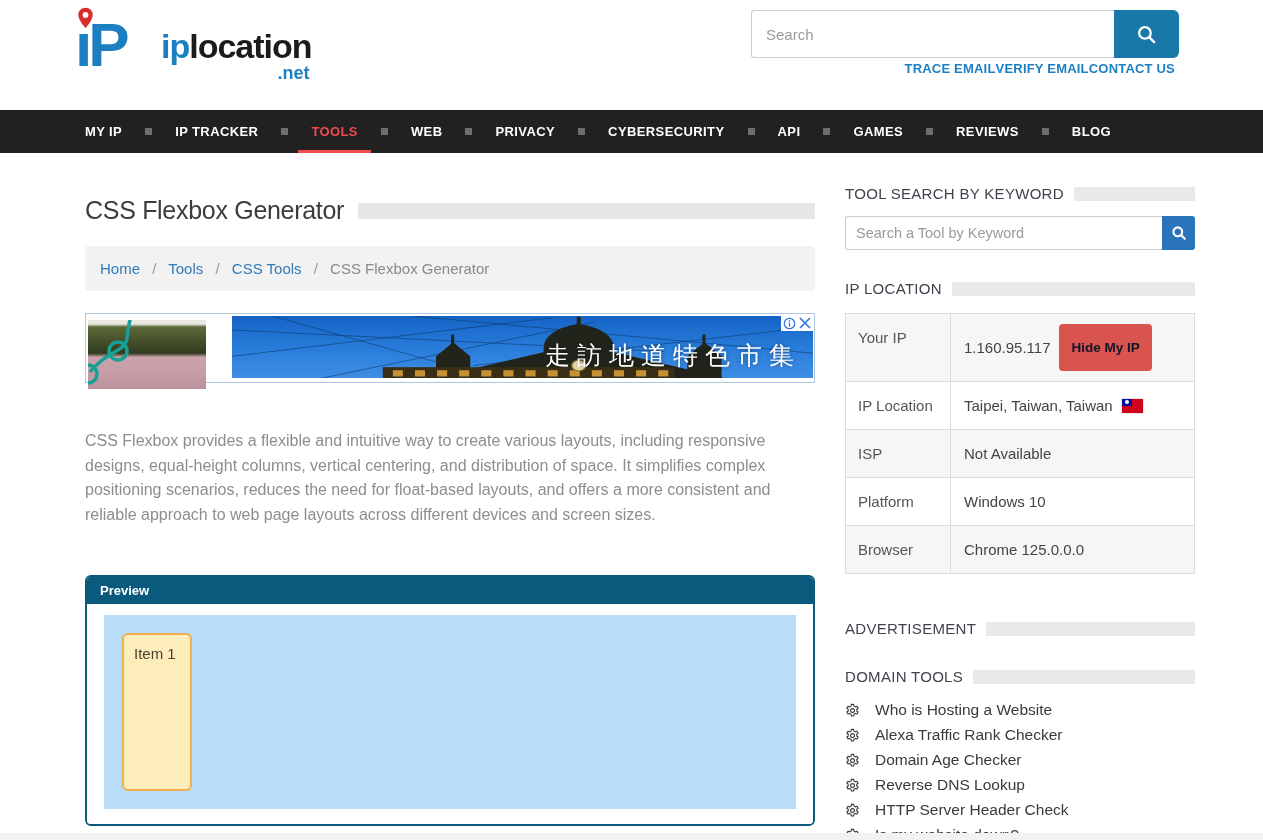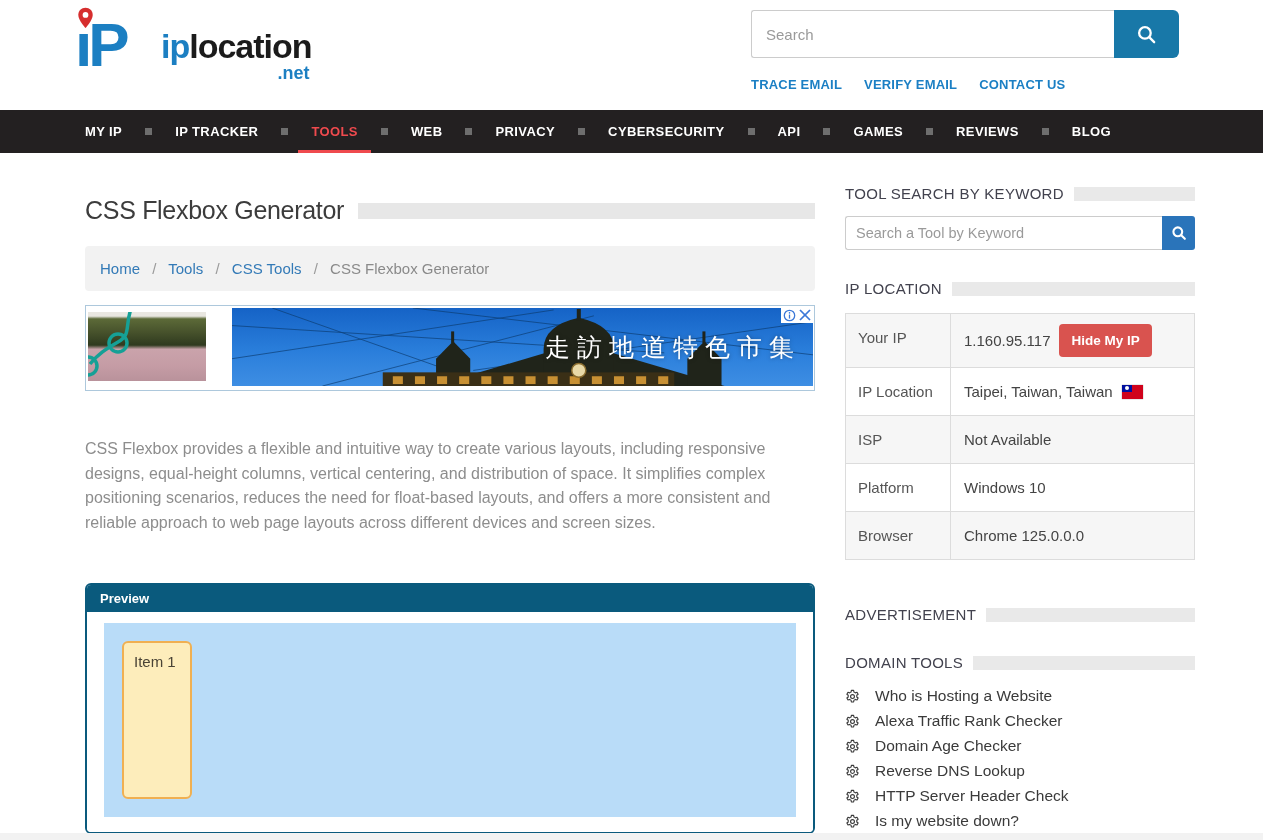--- a/index.html
+++ b/index.html
@@ -19,21 +19,21 @@
   .lt-ip { color:#1c7fc2; } .lt-loc { color:#1b1b1b; }
   .lt-net { text-align:right; color:#1c7fc2; font-weight:bold; font-size:18px; margin-top:0px; padding-right:2px; }
 
   .header-right { position:absolute; right:84px; top:10px; width:428px; }
   .search-bar { display:flex; height:48px; }
   .search-bar input { flex:1; border:1px solid #ccc; border-right:none; border-radius:3px 0 0 3px;
     font-size:15px; padding:0 14px; color:#555; outline:none; font-family:"Liberation Sans", sans-serif; }
   .search-bar input::placeholder { color:#9a9a9a; }
   .search-btn { width:65px; border:none; background:#1878a8; border-radius:0 6px 6px 0;
     display:flex; align-items:center; justify-content:center; cursor:pointer; }
-  .header-links { margin-top:19px; display:flex; gap:22px; padding-right:4px; }
+  .header-links { margin-top:3px; display:flex; justify-content:flex-end; padding-right:4px; }
   .header-links a { font-size:13px; font-weight:bold; color:#1b7fc4; text-decoration:none; letter-spacing:0.2px; }
 
   
   .main-nav { height:43px; background:#232021; display:flex; align-items:center; padding-left:85px; }
   .nav-item { position:relative; height:43px; display:flex; align-items:center; margin-right:23px;
     font-size:13px; font-weight:bold; color:#fff; letter-spacing:0.4px; cursor:pointer; text-decoration:none; }
   .nav-item.active { color:#ef4a4e; }
   .nav-item.active::after { content:''; position:absolute; left:-13px; right:-13px; bottom:0; height:3px; background:#ef4a4e; }
   .nav-sep { width:7px; height:7px; background:#6e6e6e; margin-right:23px; }
 
@@ -45,21 +45,21 @@
   
   .title-row { margin-top:43px; display:flex; align-items:center; }
   .page-title { font-size:25px; font-weight:400; color:#3c3c3c; letter-spacing:-0.3px; white-space:nowrap; }
   .title-bar { flex:1; height:16px; background:#e7e7e7; margin-left:14px; }
 
   .breadcrumb { margin-top:21px; background:#f2f2f2; border-radius:4px; padding:14px 15px;
     font-size:15px; color:#8a8a8a; }
   .breadcrumb a { color:#337ab7; text-decoration:none; cursor:pointer; }
   .bc-sep { margin:0 8px; color:#9a9a9a; }
 
-  .ad-banner { margin-top:14px; height:86px; border:1px solid #adc8dc; position:relative; background:#fff; }
+  .ad-banner { margin-top:22px; height:70px; border:1px solid #adc8dc; position:relative; background:#fff; }
   .ad-left { position:absolute; left:2px; top:6px; width:118px; height:69px; overflow:hidden;
     background:linear-gradient(180deg,#e9e7e1 0%,#e9e7e1 6%,#5c6a38 10%,#46512b 30%,#2f3a1f 48%,#caa3ab 54%,#c59ca5 78%,#b9929b 100%); }
   .ad-squiggle { position:absolute; left:0; top:0; }
   .ad-right { position:absolute; left:146px; right:1px; top:2px; bottom:4px; overflow:hidden;
     background:linear-gradient(180deg,#1563c6 0%,#2a7edb 55%,#3e8ee3 100%); }
   .ad-scene { position:absolute; left:0; top:0; width:100%; height:100%; }
   .ad-text { position:absolute; right:12px; top:23px; color:#fff; font-size:25px; letter-spacing:7px;
     text-shadow:0 0 4px rgba(0,0,0,0.35); white-space:nowrap; }
   .ad-controls { position:absolute; right:1px; top:1px; display:flex; }
   .ad-ctrl { width:16px; height:16px; background:#fff; display:flex; align-items:center; justify-content:center; cursor:pointer; }
@@ -87,22 +87,22 @@
 
   .ip-heading { margin-top:30px; }
   .ip-table { margin-top:16px; border:1px solid #dcdcdc; font-size:15px; }
   .ip-row { display:flex; border-bottom:1px solid #dcdcdc; background:#fff; }
   .ip-row:last-child { border-bottom:none; }
   .ip-row.alt { background:#f6f6f6; }
   .ip-label { width:105px; padding:15px 8px 15px 12px; color:#555; border-right:1px solid #dcdcdc;
     display:flex; align-items:flex-start; }
   .ip-value { flex:1; padding:10px 8px 10px 13px; color:#444; display:flex; align-items:center; gap:9px; }
   .ip-row.pad .ip-value { padding-top:15px; padding-bottom:15px; }
-  .hide-ip-btn { background:#d9534f; color:#ffffff; border:none; border-radius:4px; font-size:13.5px;
-    font-weight:bold; padding:9px 12px; cursor:pointer; font-family:"Liberation Sans", sans-serif; }
+  .hide-ip-btn { background:#d9534f; color:#0f172a; border:none; border-radius:4px; font-size:13.5px;
+    font-weight:bold; padding:16px 12px; cursor:pointer; font-family:"Liberation Sans", sans-serif; }
   .flag-tw { position:relative; width:21px; height:14px; background:#d0021b; display:inline-block;
     box-shadow:0 0 1px rgba(0,0,0,0.5); }
   .flag-tw::before { content:''; position:absolute; left:0; top:0; width:10.5px; height:7px; background:#000f9e; }
   .flag-tw::after { content:''; position:absolute; left:3px; top:1.5px; width:4px; height:4px;
     background:#fff; border-radius:50%; }
 
   .adv-heading { margin-top:46px; }
   .dt-heading { margin-top:31px; }
   .tool-list { margin-top:16px; list-style:none; }
   .tool-link { display:flex; align-items:center; gap:15px; margin-bottom:7px; cursor:pointer; }

